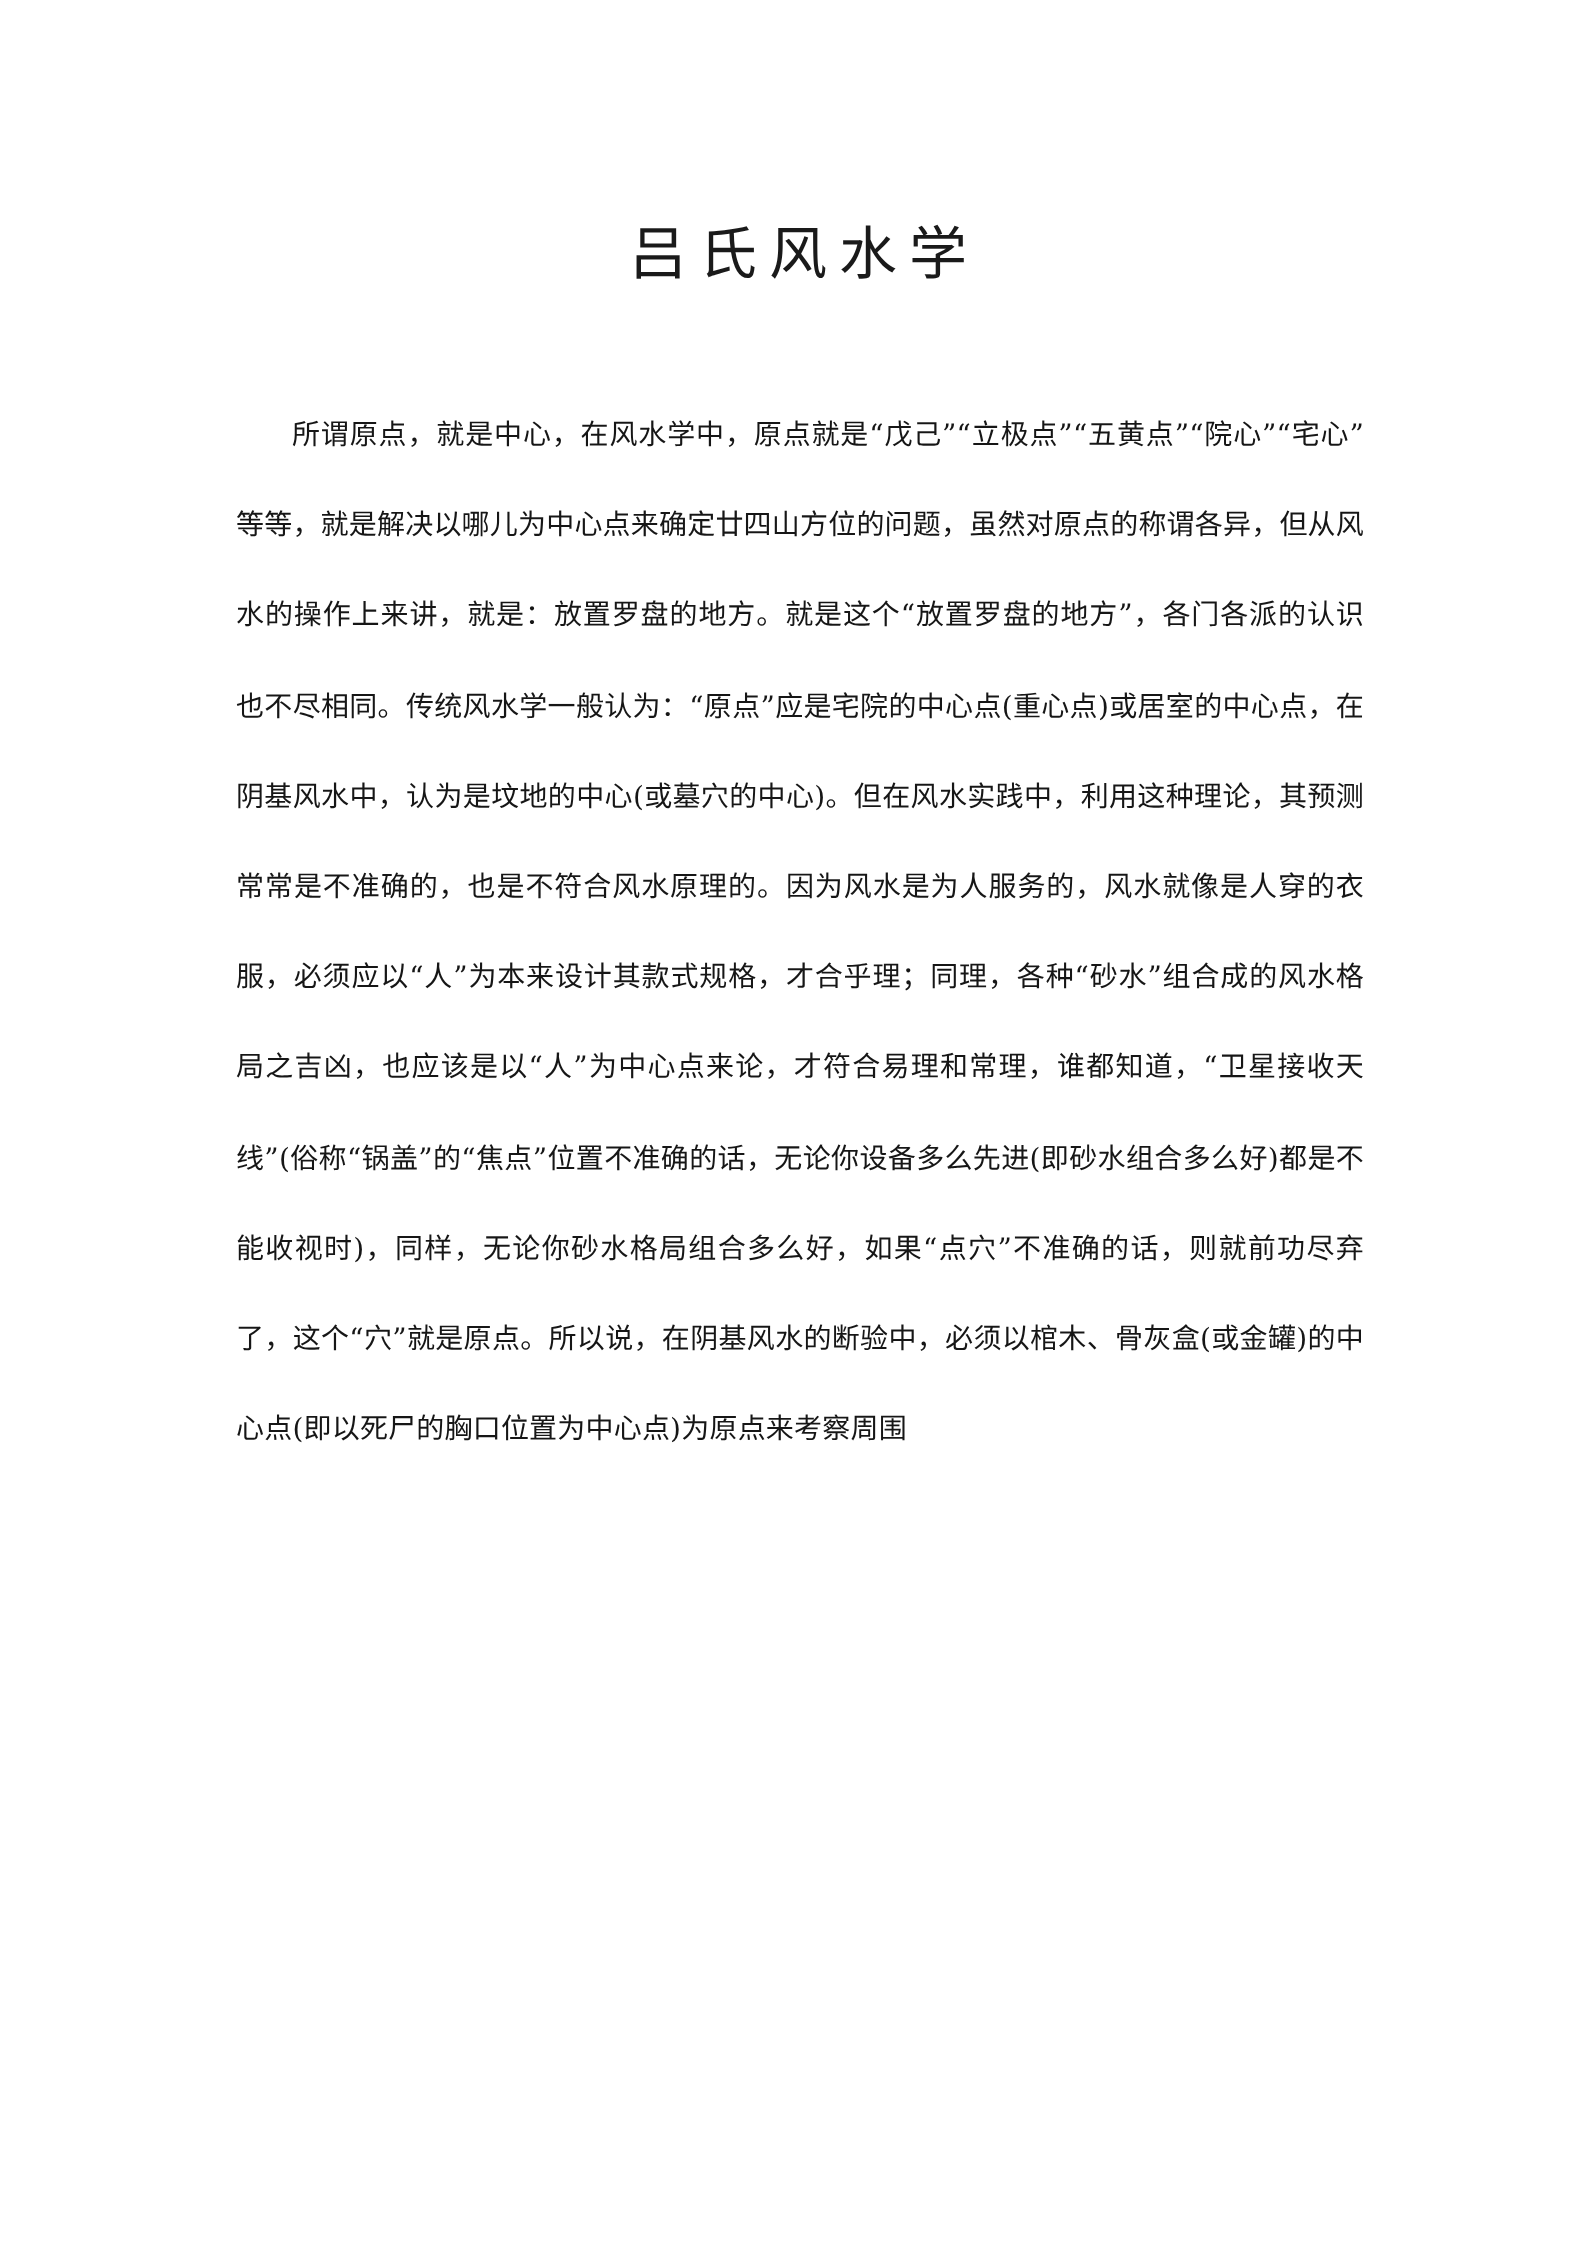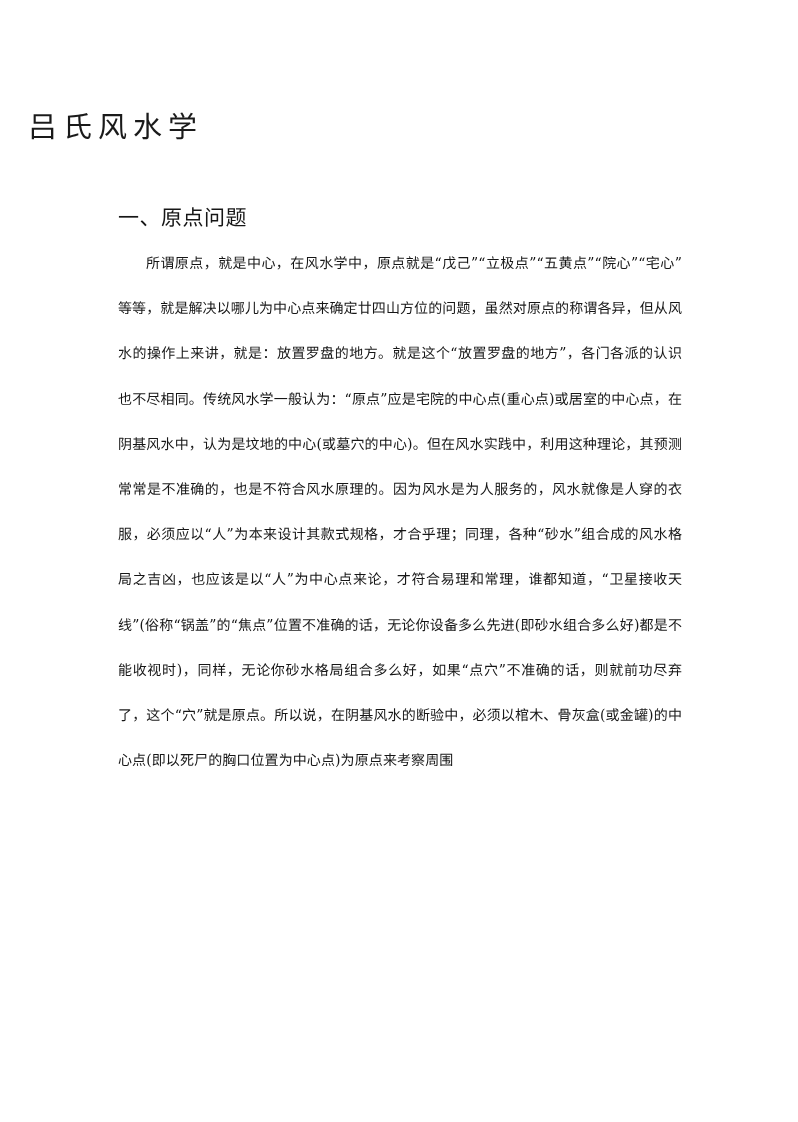--- a/index.html
+++ b/index.html
@@ -19,28 +19,28 @@
     color: #161616;
     -webkit-font-smoothing: antialiased;
   }
 
   
   .doc-title {
     position: absolute;
     left: 0;
     right: 0;
     top: 88px;
+    text-align: center;
     font-size: 29px;
     line-height: 40px;
     letter-spacing: 6px;
     text-indent: 6px;
     font-weight: 400;
     color: #1a1a1a;
     white-space: pre;
-    padding-left: 22px;
   }
 
   
   .body-col {
     position: absolute;
     left: 118px;
     top: 196px;
     width: 564px;
   }
 
@@ -76,19 +76,18 @@
 </style>
 </head>
 <body>
 
 <div class="page">
 
   <h1 class="doc-title">吕氏风水学</h1>
 
   <div class="body-col">
 
-    <div class="section-heading">一、原点问题</div>
 
     <p class="para indent">所谓原点，就是中心，在风水学中，原点就是“戊己”“立极点”“五黄点”“院心”“宅心”等等，就是解决以哪儿为中心点来确定廿四山方位的问题，虽然对原点的称谓各异，但从风水的操作上来讲，就是：放置罗盘的地方。就是这个“放置罗盘的地方”，各门各派的认识也不尽相同。传统风水学一般认为：“原点”应是宅院的中心点(重心点)或居室的中心点，在阴基风水中，认为是坟地的中心(或墓穴的中心)。但在风水实践中，利用这种理论，其预测常常是不准确的，也是不符合风水原理的。因为风水是为人服务的，风水就像是人穿的衣服，必须应以“人”为本来设计其款式规格，才合乎理；同理，各种“砂水”组合成的风水格局之吉凶，也应该是以“人”为中心点来论，才符合易理和常理，谁都知道，“卫星接收天线”(俗称“锅盖”的“焦点”位置不准确的话，无论你设备多么先进(即砂水组合多么好)都是不能收视时)，同样，无论你砂水格局组合多么好，如果“点穴”不准确的话，则就前功尽弃了，这个“穴”就是原点。所以说，在阴基风水的断验中，必须以棺木、骨灰盒(或金罐)的中心点(即以死尸的胸口位置为中心点)为原点来考察周围</p>
 
   </div>
 
 </div>
 
 </body></html>

